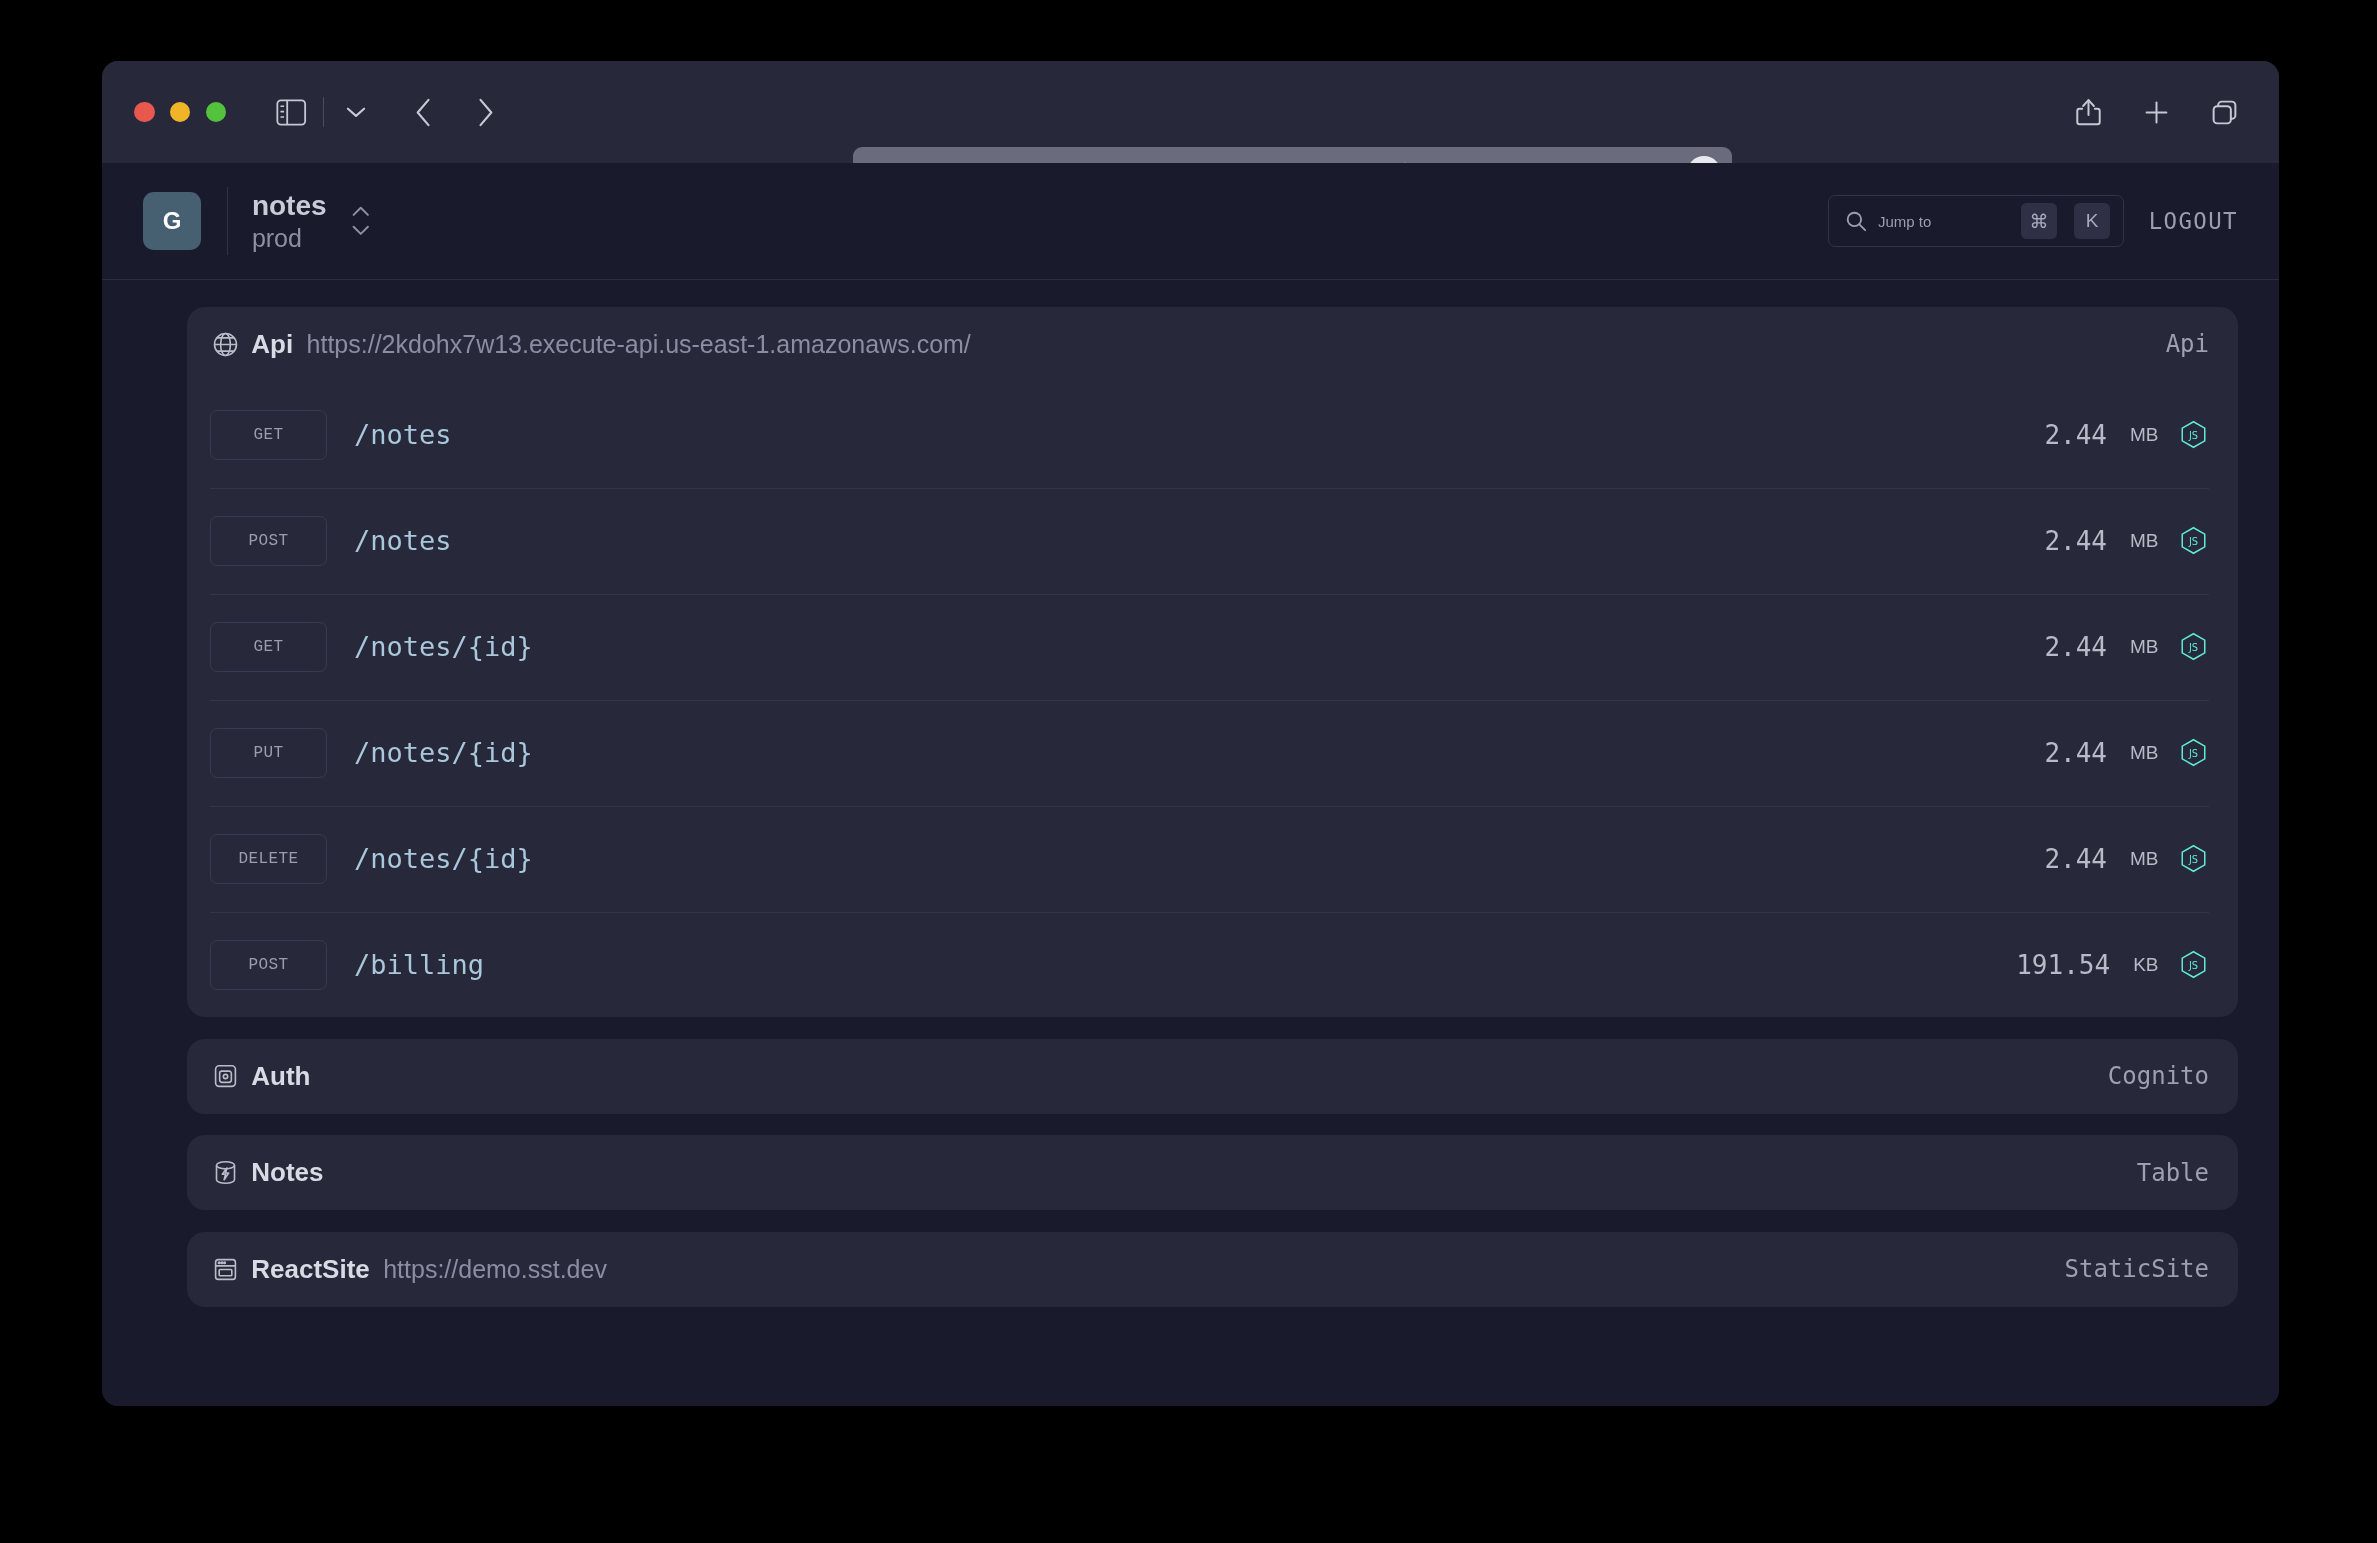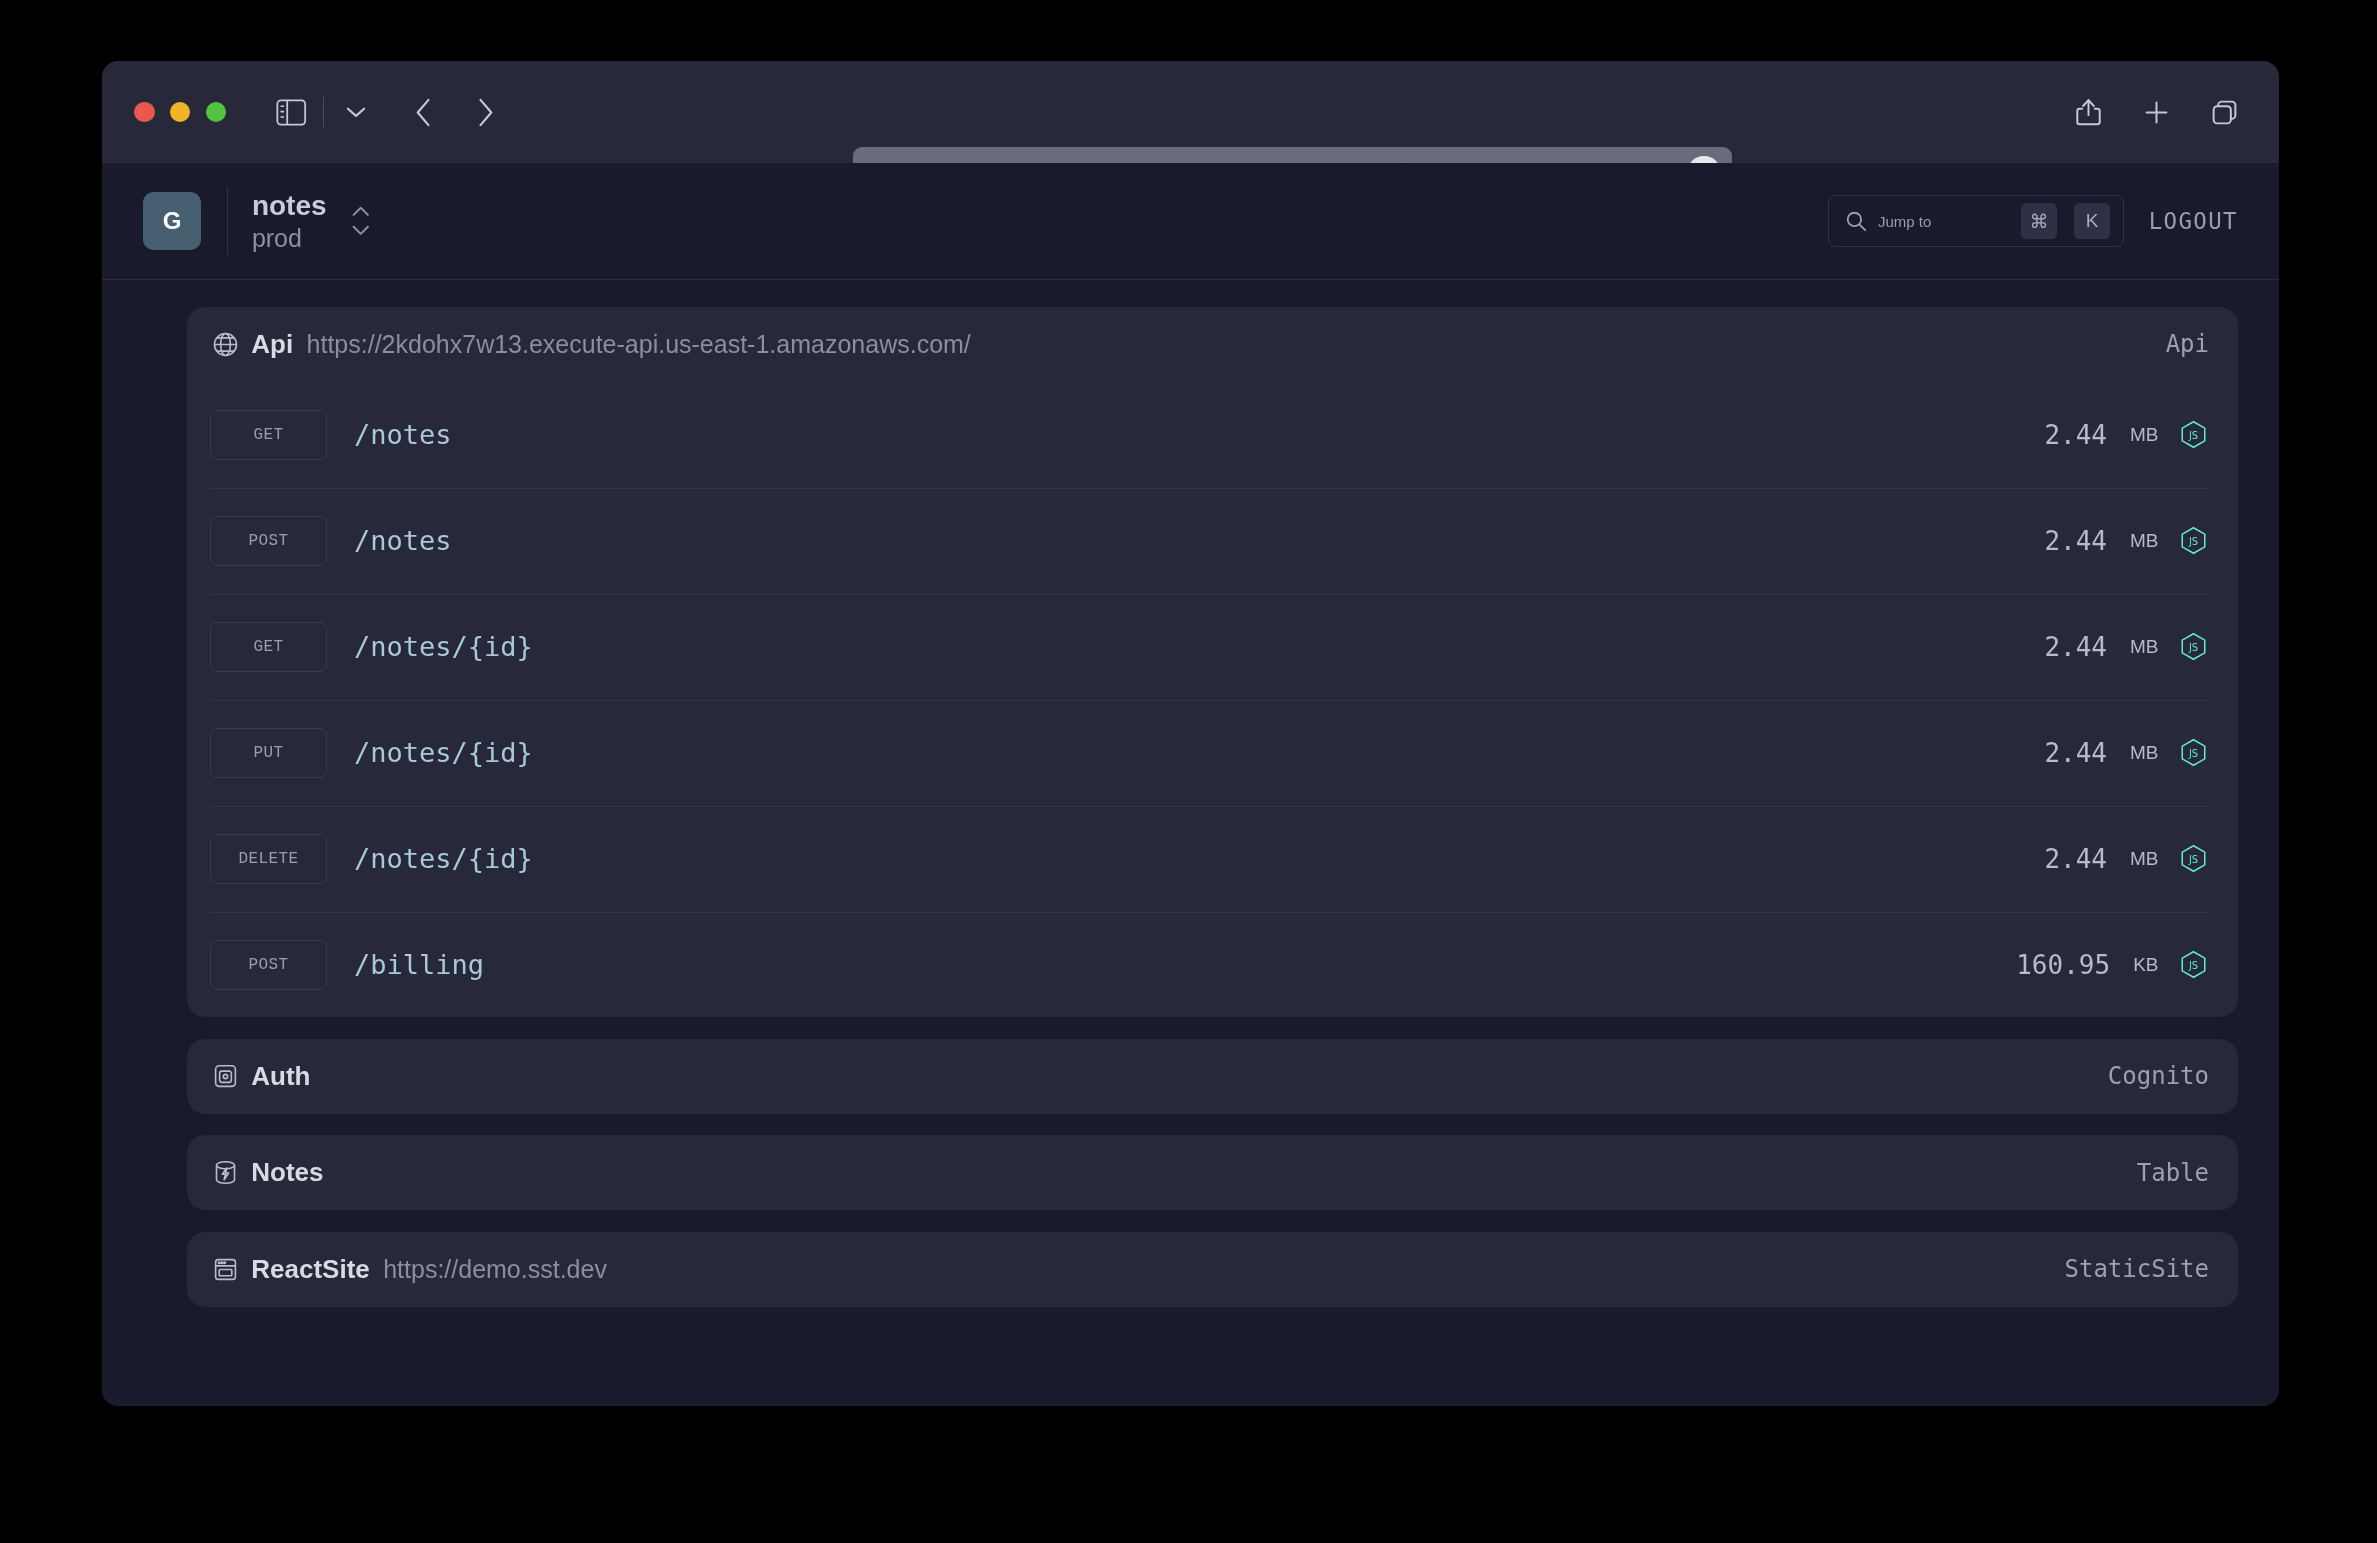--- a/index.html
+++ b/index.html
@@ -545,21 +545,21 @@
                 </svg>
               </span>
             </span>
           </div>
 
           <div class="route">
             <span class="method">POST</span>
             <span class="route-path">/billing</span>
             <span class="route-right">
               <span class="size">
-                <span>160.95</span>
+                <span>191.54</span>
                 <span class="unit">KB</span>
               </span>
               <span class="runtime">
                 <svg width="27" height="29" viewBox="0 0 30 32" fill="none" stroke="currentColor" stroke-width="1.7">
                   <path d="M15 1.8 L27.5 9 V23 L15 30.2 L2.5 23 V9 Z"></path>
                   <text x="15" y="20.5" font-size="11" fill="currentColor" stroke="none" text-anchor="middle" font-family="DejaVu Sans, sans-serif">JS</text>
                 </svg>
               </span>
             </span>
           </div>

